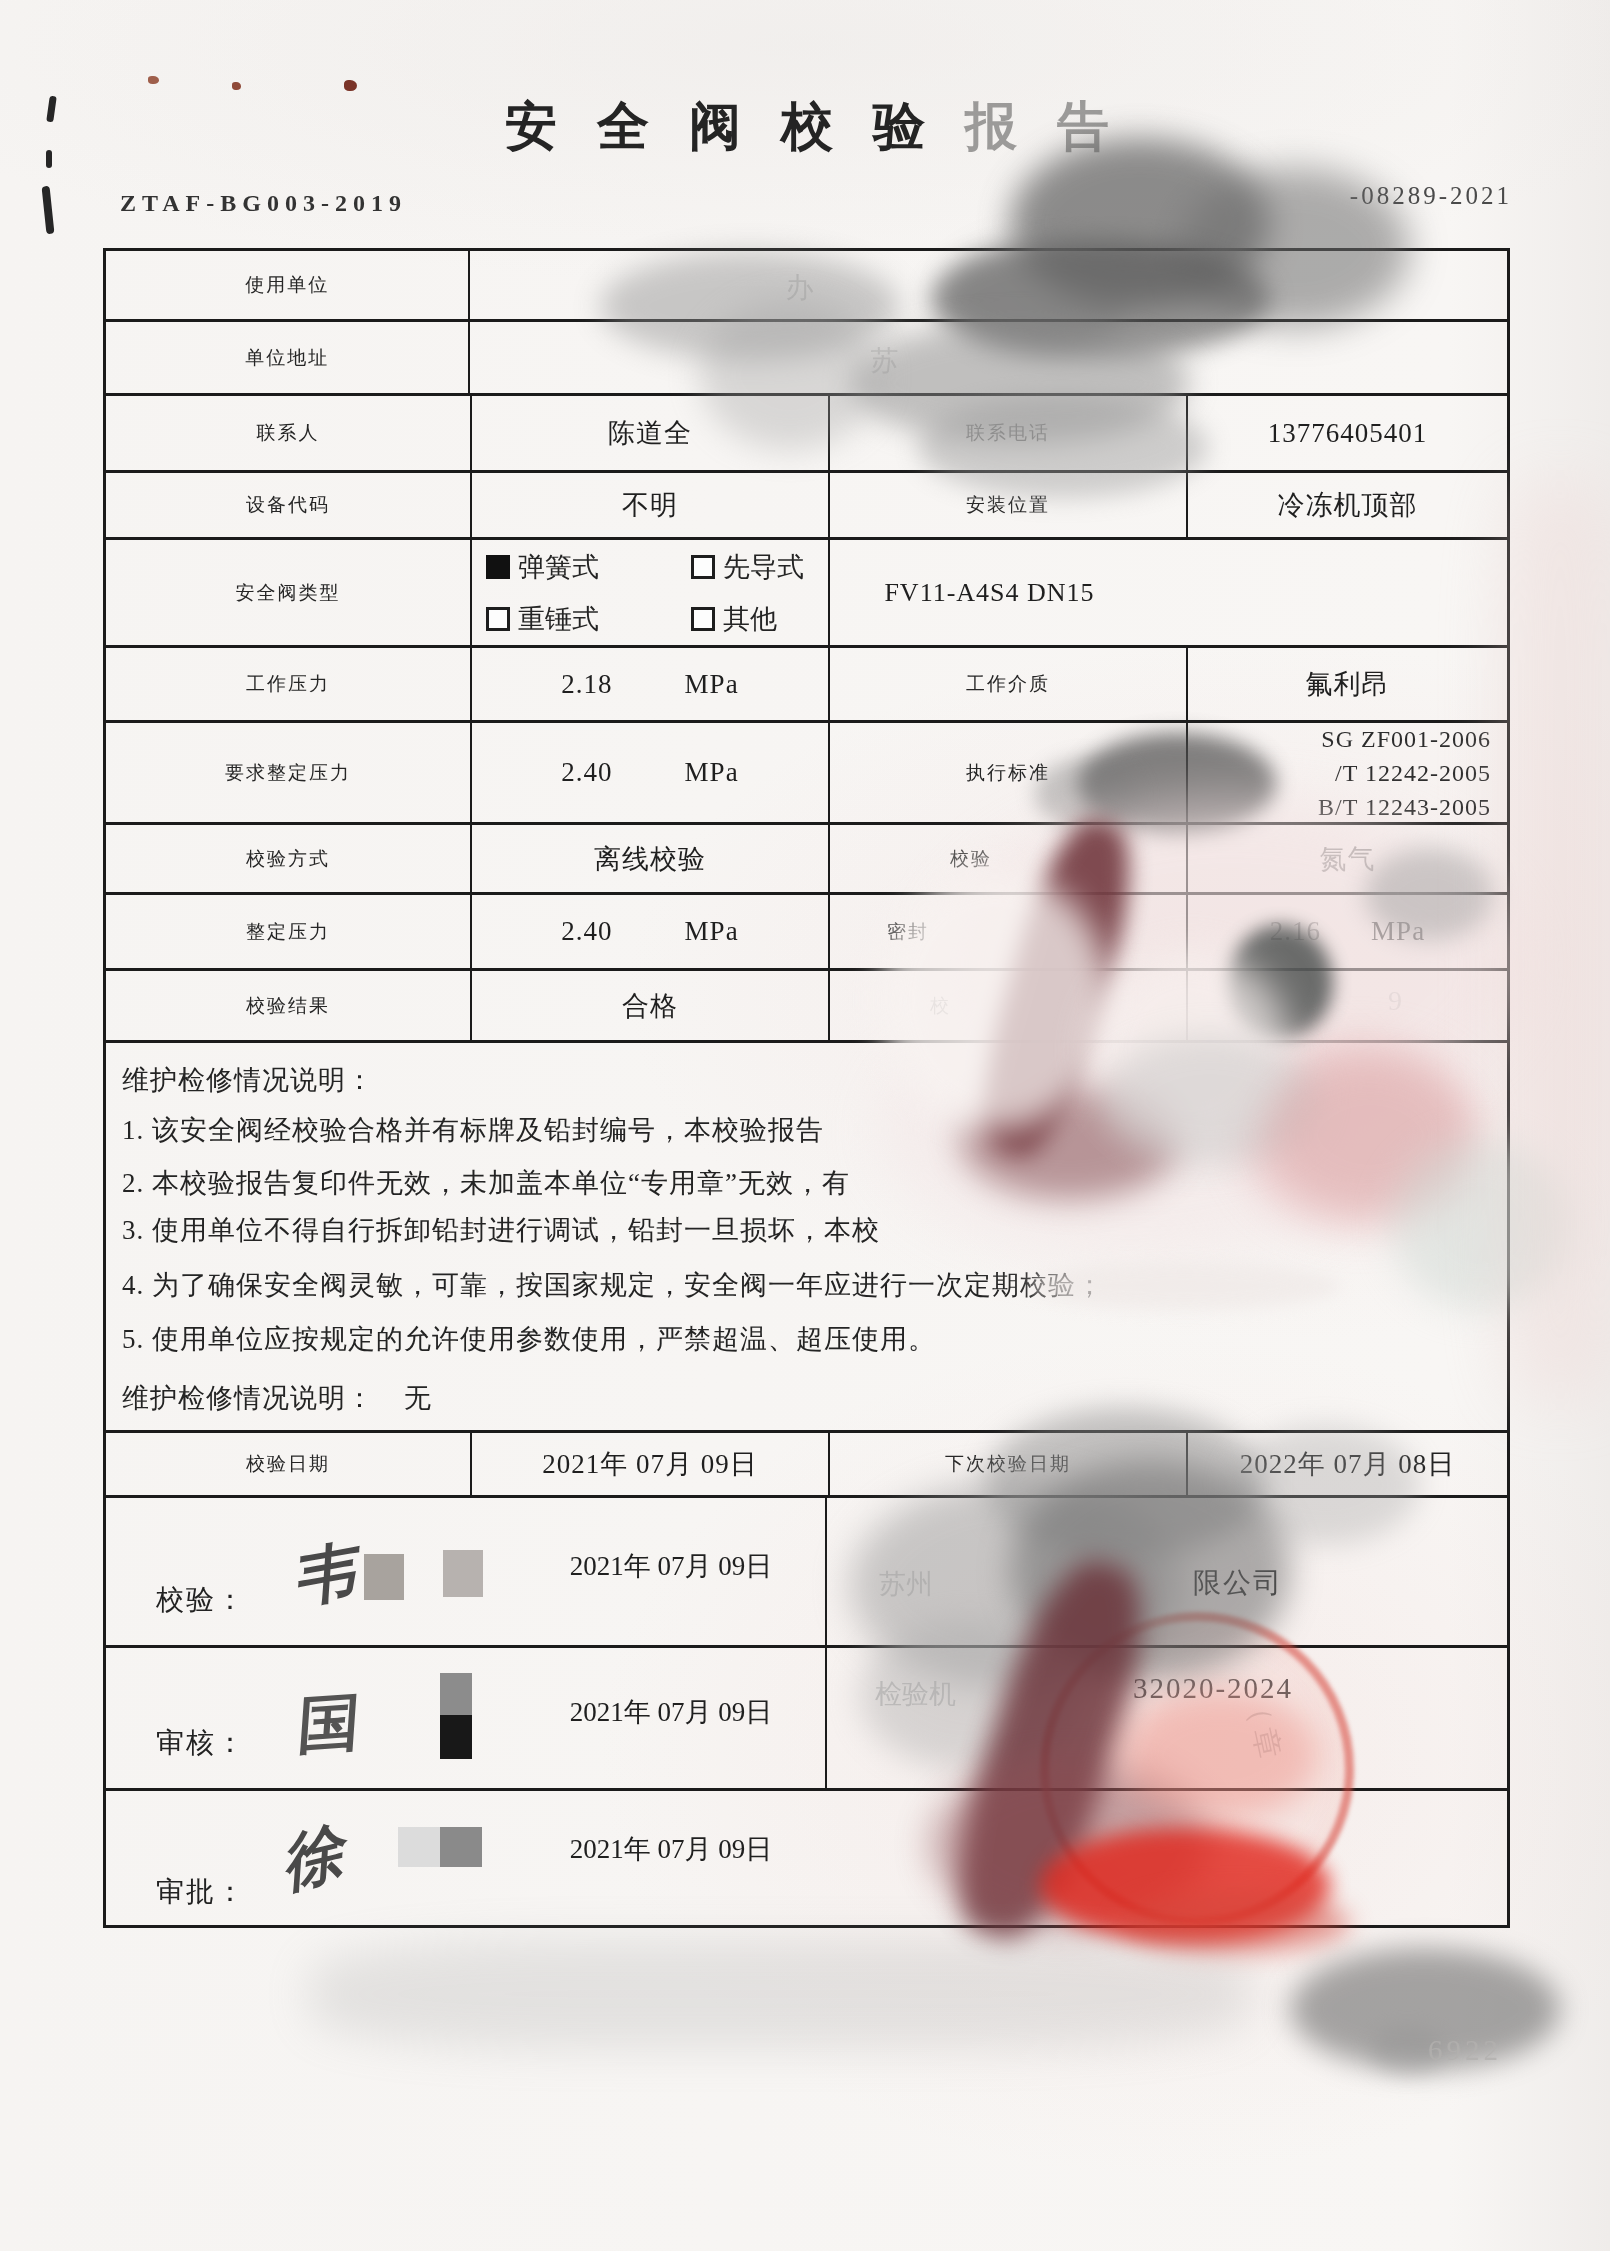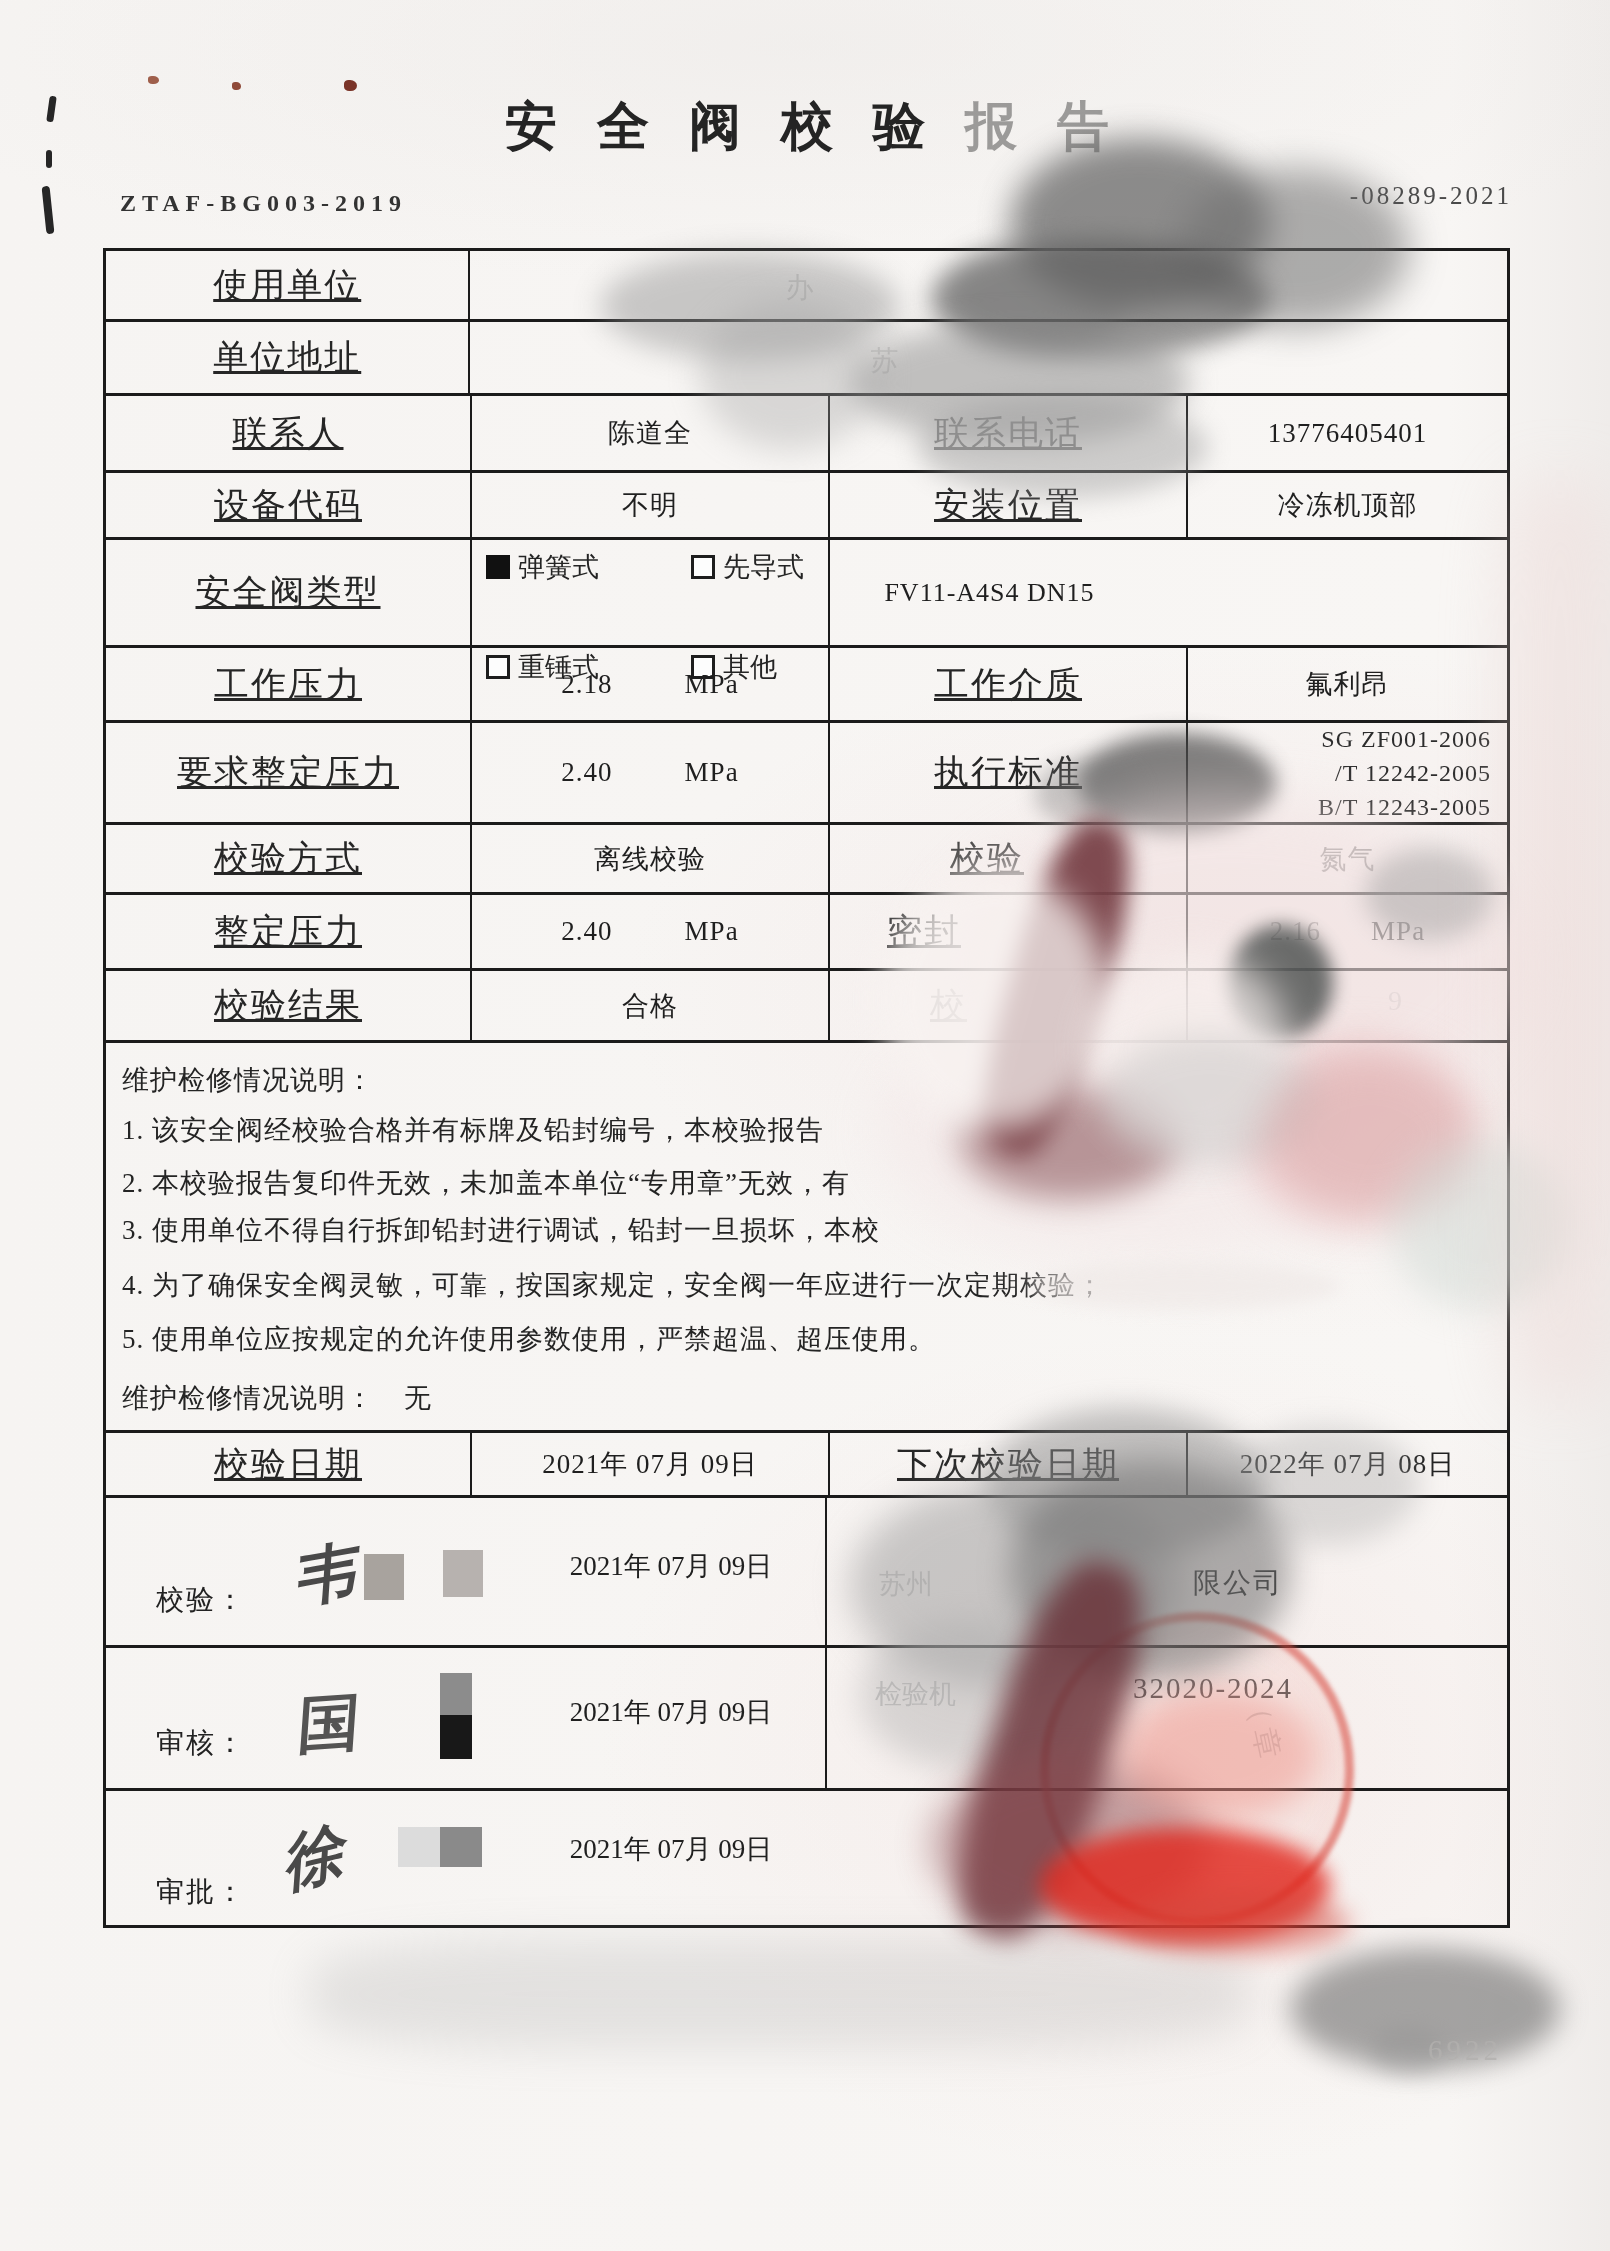--- a/index.html
+++ b/index.html
@@ -22,29 +22,29 @@
   
   .tbl{position:absolute;left:103px;top:248px;width:1407px;box-sizing:border-box;
        border:3px solid #1b1b1b;}
   .tr{display:flex;border-top:3px solid #1b1b1b;}
   .tr.first{border-top:none;}
   .td{box-sizing:border-box;border-left:2px solid #1b1b1b;display:flex;align-items:center;
       justify-content:center;position:relative;}
   .td.first{border-left:none;}
   .w1{width:364px;} .w2{width:358px;} .w3{width:358px;} .w4{width:321px;}
   .wspan{width:1043px;} .wleft{width:722px;} .wright{width:685px;}
-  .lbl{font-size:35px;letter-spacing:2px;color:#262626;text-decoration:underline;}
+  .lbl{font-size:19px;letter-spacing:2px;color:#262626;}
   .val{font-size:27px;letter-spacing:1px;color:#1f1f1f;}
   .pv{display:flex;align-items:center;gap:72px;}
   .o85{opacity:.85;} .o55{opacity:.55;} .o45{opacity:.45;} .o35{opacity:.35;} .o30{opacity:.3;}
   .left-align{justify-content:flex-start;}
   .remnant{position:absolute;font-size:28px;color:#8f8f8f;}
   
   .cbgrid{display:flex;flex-direction:column;gap:16px;padding-left:14px;width:100%;box-sizing:border-box;}
-  .cbline{display:flex;gap:68px;margin-top:48px;}
+  .cbline{display:flex;gap:68px;}
   .cbitem{display:flex;align-items:center;gap:8px;font-size:27px;color:#242424;width:138px;}
   .cb{width:24px;height:24px;border:3px solid #1d1d1d;box-sizing:border-box;background:#fdfdfd;flex:none;}
   .cb.checked{background:#111;border-color:#111;}
   
   .stds{display:flex;flex-direction:column;align-items:flex-end;width:100%;box-sizing:border-box;
         padding-right:16px;font-size:24px;line-height:34px;letter-spacing:1px;color:#2d2d2d;padding-left:33px;}
   
   .notes{display:block;position:relative;}
   .nline{position:absolute;left:16px;white-space:nowrap;font-size:27px;letter-spacing:1px;color:#242424;}
   .nfoot-val{margin-left:30px;}

